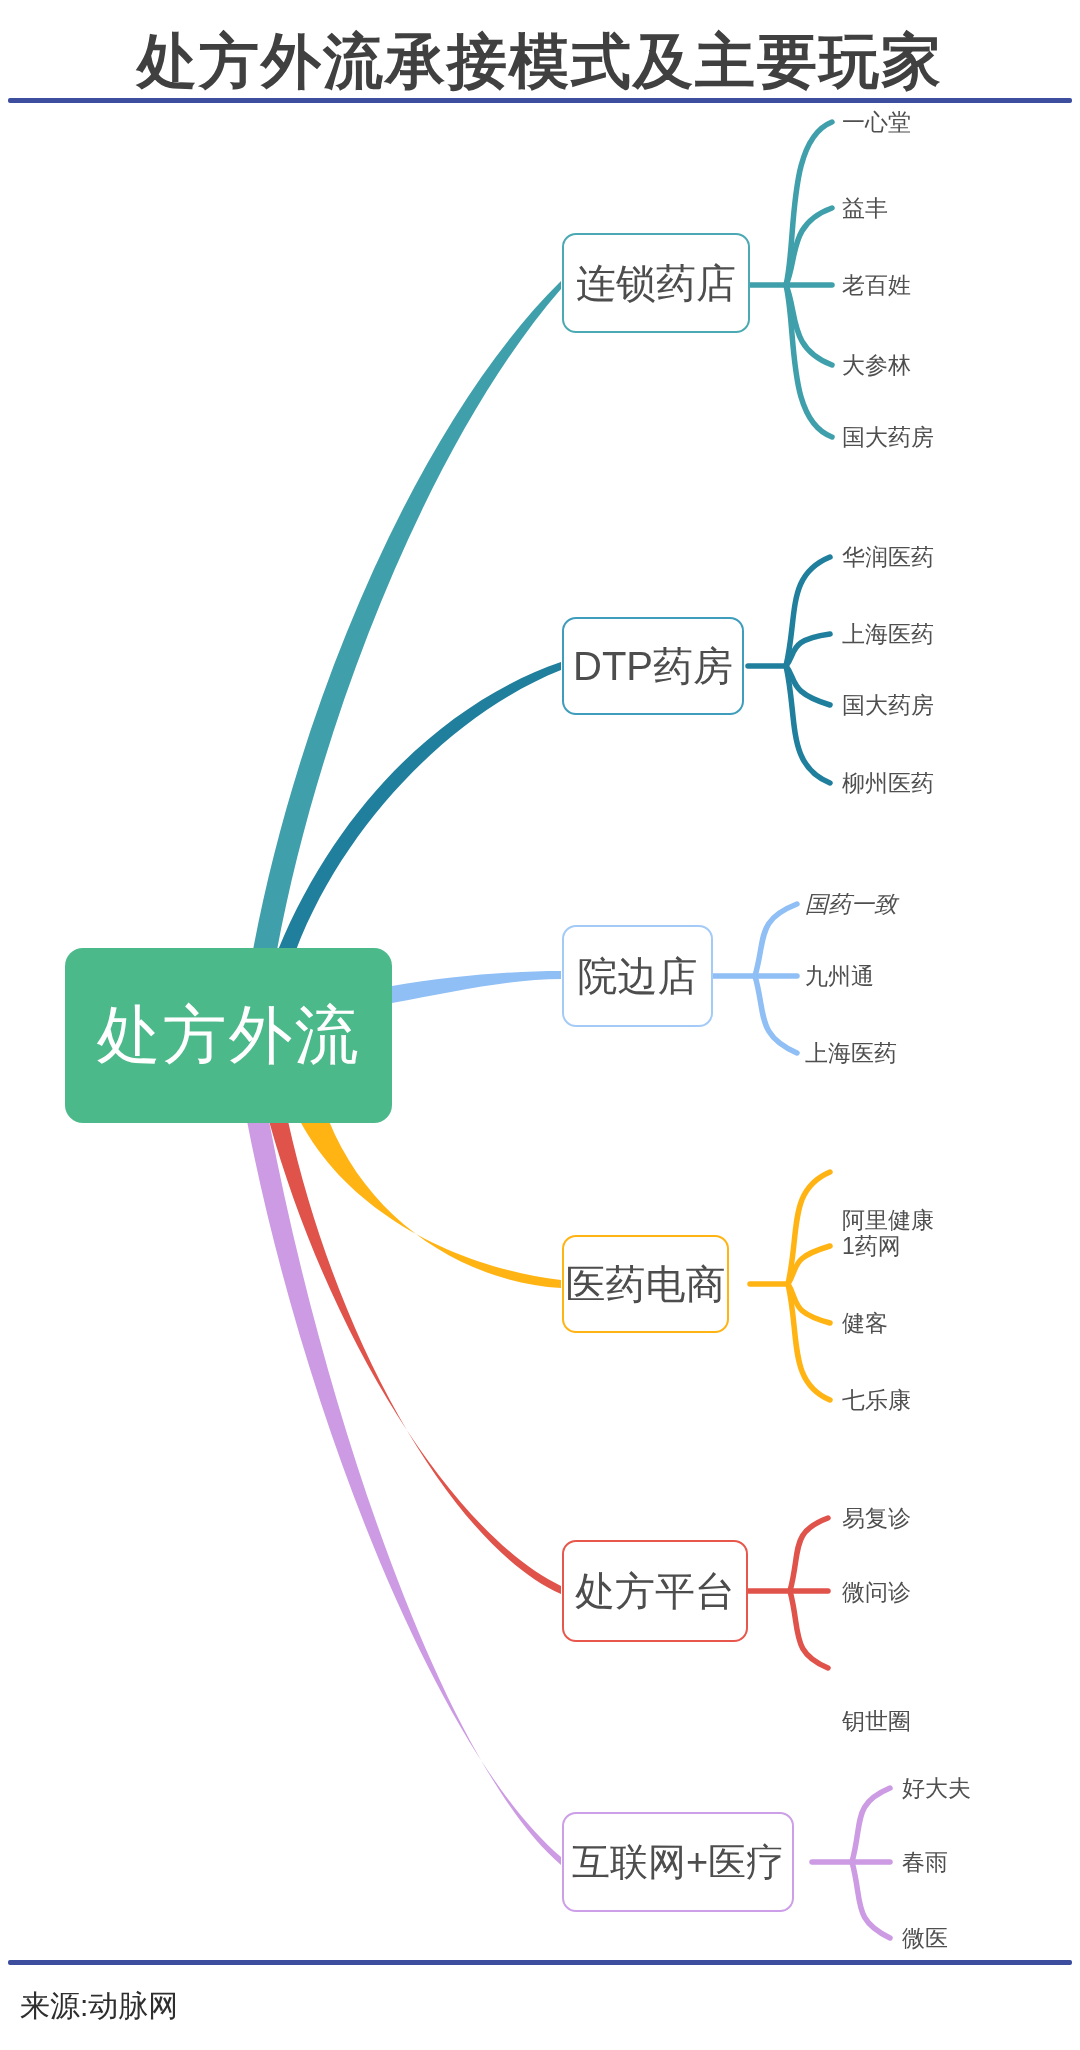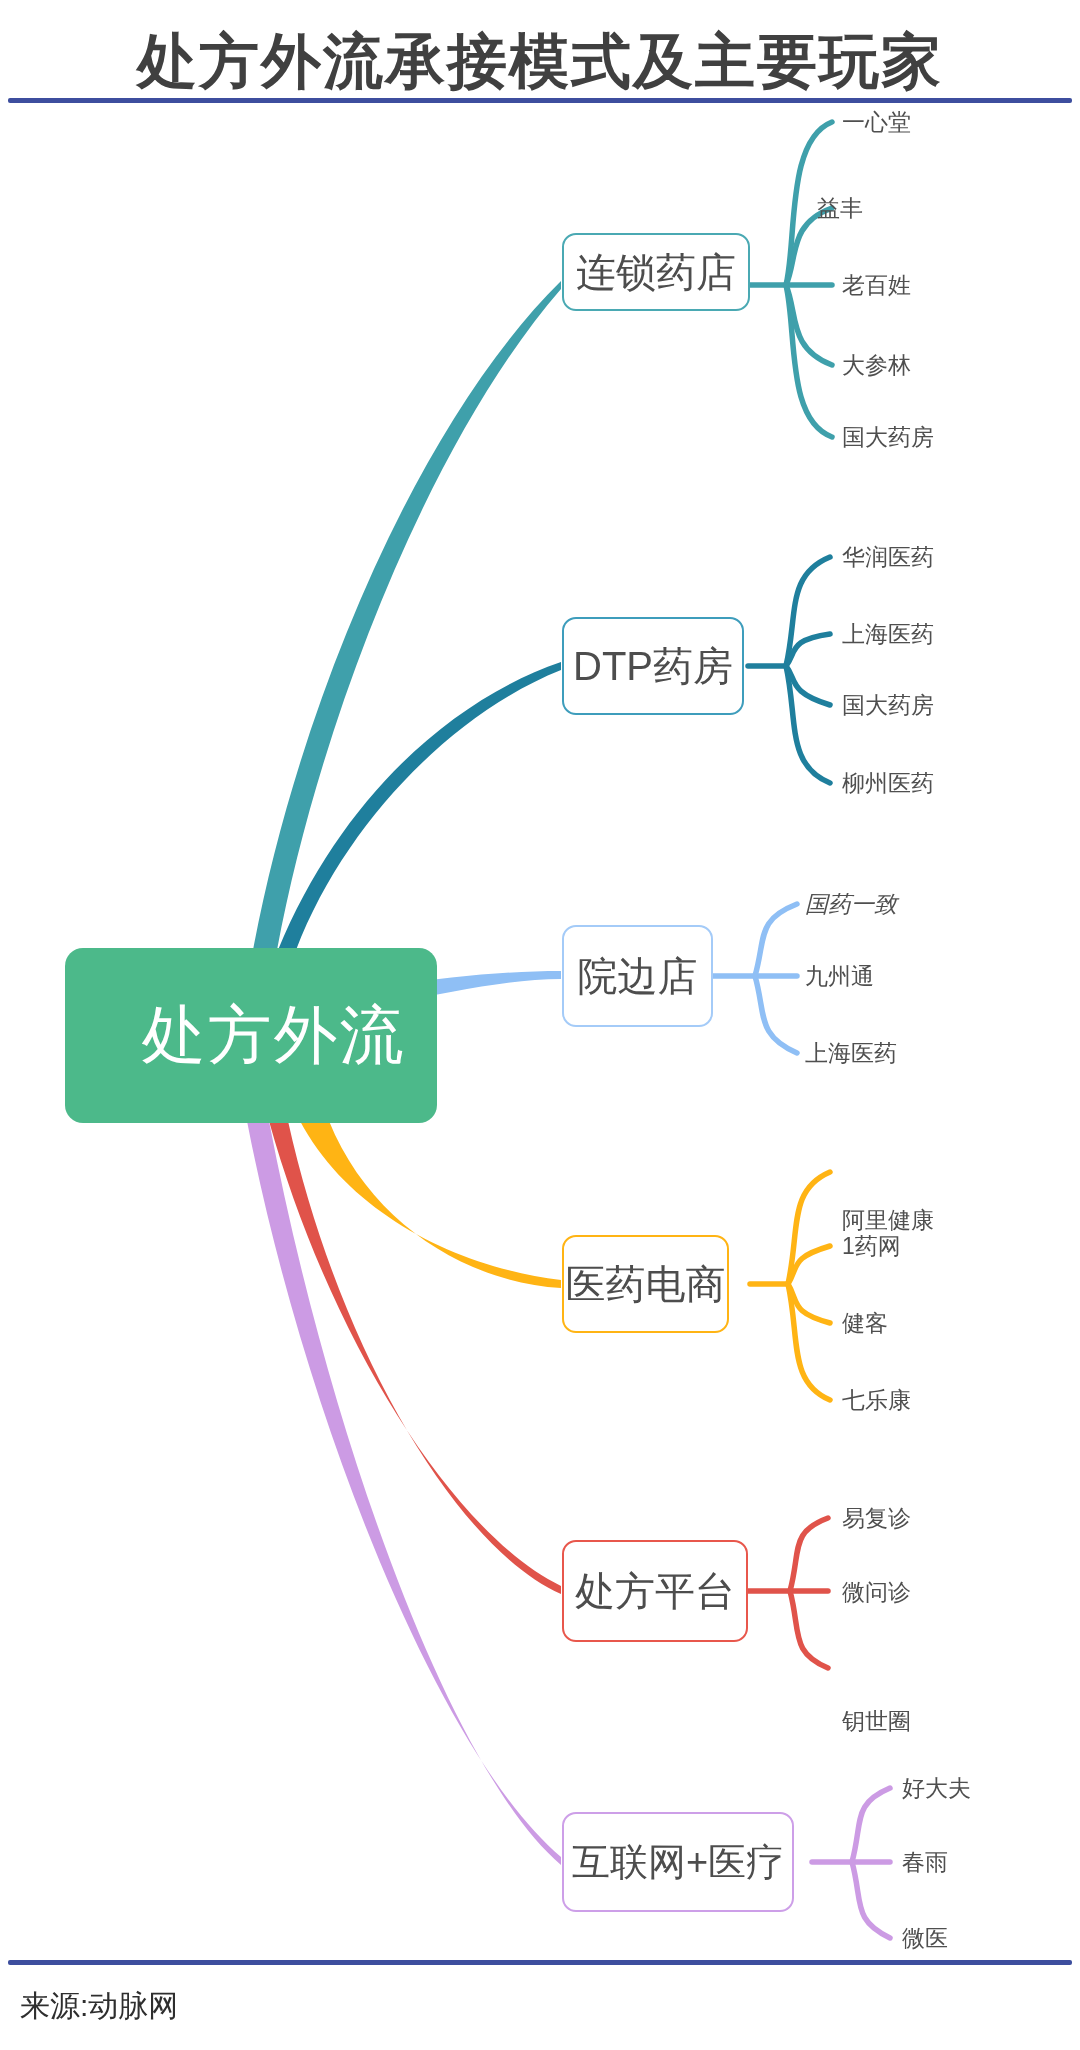--- a/index.html
+++ b/index.html
@@ -31,21 +31,20 @@
     font-size:40px;color:#4d4d4d;
     box-sizing:border-box;
     white-space:nowrap;
   }
   .root-node{
     position:absolute;
     border-radius:18px;
     display:flex;align-items:center;justify-content:center;
     font-size:64px;color:#ffffff;letter-spacing:2px;
     white-space:nowrap;
-    padding-left:45px;
   }
   .leaf{
     position:absolute;height:40px;line-height:40px;
     font-size:23px;color:#4f4f4f;white-space:nowrap;
   }
   .source{
     position:absolute;left:20px;top:1986px;
     font-size:30px;color:#2e2e2e;
   }
 </style>
@@ -105,29 +104,29 @@
 
     <g fill="none" stroke-width="5.5" stroke-linecap="round" stroke="#cc9be4">
       <path d="M 812,1862 L 890,1862"></path>
       <path d="M 852,1862 C 863,1822 852,1804 890,1788"></path>
       <path d="M 852,1862 C 863,1902 852,1920 890,1938"></path>
     </g>
   </svg>
 
   <div class="root-node" style="left: 65px; top: 948px; width: 327px; height: 175px; background-color: rgb(76, 185, 138); color: rgb(255, 255, 255);">处方外流</div>
 
-  <div class="node" style="left: 562px; top: 233px; width: 188px; height: 78px; border-color: rgb(74, 169, 179);">连锁药店</div>
+  <div class="node" style="left: 562px; top: 233px; width: 188px; height: 100px; border-color: rgb(74, 169, 179);">连锁药店</div>
   <div class="node" style="left: 562px; top: 617px; width: 182px; height: 98px; border-color: rgb(62, 157, 188);">DTP药房</div>
   <div class="node" style="left: 562px; top: 925px; width: 151px; height: 102px; border-color: rgb(164, 203, 248);">院边店</div>
   <div class="node" style="left: 562px; top: 1235px; width: 167px; height: 98px; border-color: rgb(255, 180, 20);">医药电商</div>
   <div class="node" style="left: 562px; top: 1540px; width: 186px; height: 102px; border-color: rgb(232, 87, 76);">处方平台</div>
   <div class="node" style="left: 562px; top: 1812px; width: 232px; height: 100px; font-size: 38px; border-color: rgb(205, 159, 232);">互联网+医疗</div>
 
   <div class="leaf" style="left:842px;top:102px;">一心堂</div>
-  <div class="leaf" style="left:817px;top:188px;text-align:right;">益丰</div>
+  <div class="leaf" style="left:842px;top:188px;text-align:right;">益丰</div>
   <div class="leaf" style="left:842px;top:265px;">老百姓</div>
   <div class="leaf" style="left:842px;top:345px;">大参林</div>
   <div class="leaf" style="left:842px;top:417px;">国大药房</div>
 
   <div class="leaf" style="left:842px;top:537px;">华润医药</div>
   <div class="leaf" style="left:842px;top:614px;">上海医药</div>
   <div class="leaf" style="left:842px;top:685px;">国大药房</div>
   <div class="leaf" style="left:842px;top:763px;">柳州医药</div>
 
   <div class="leaf" style="left:805px;top:884px;font-style:italic;">国药一致</div>

